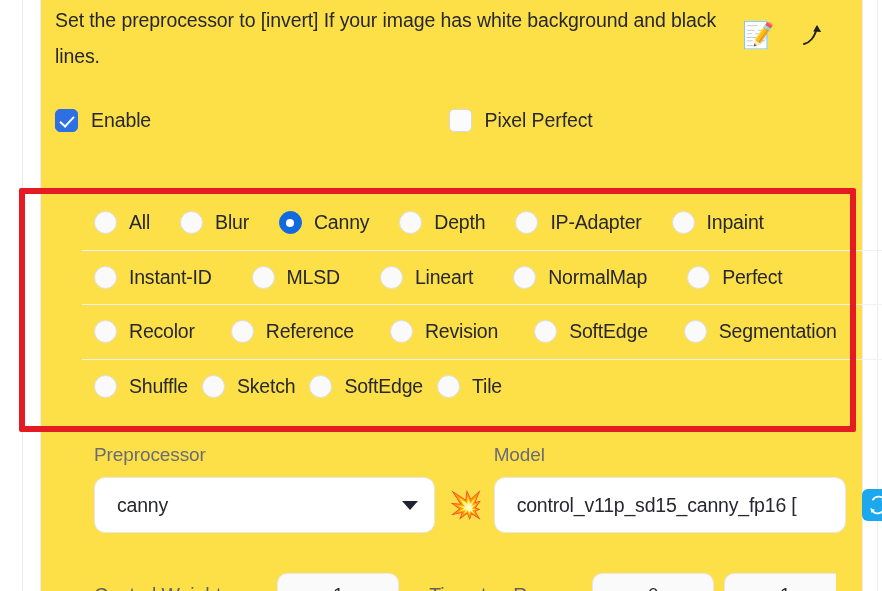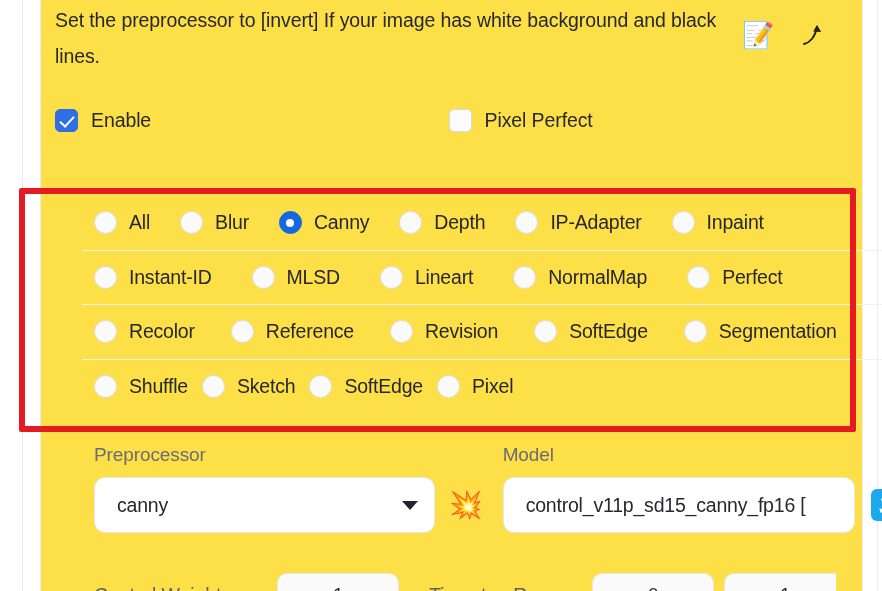--- a/index.html
+++ b/index.html
@@ -192,21 +192,21 @@
 
   
   .dd-section {
     position: absolute;
     left: 53px;
     top: 444px;
     right: 26px;
   }
   .dd-cols {
     display: flex;
-    gap: 16px;
+    gap: 7px;
   }
   .dd-col { position: relative; }
   .dd-col.left  { width: 400px; }
   .dd-col.right { width: 400px; margin-left: 0px; }
   .dd-caption {
     font-size: 19px;
     color: #6b6b76;
     letter-spacing: -0.1px;
     margin-bottom: 11px;
     display: block;
@@ -417,21 +417,21 @@
           <label class="radio-item">
             <span class="radio-dot"></span>
             <span class="radio-label">Sketch</span>
           </label>
           <label class="radio-item">
             <span class="radio-dot"></span>
             <span class="radio-label">SoftEdge</span>
           </label>
           <label class="radio-item">
             <span class="radio-dot"></span>
-            <span class="radio-label">Pixel</span>
+            <span class="radio-label">Tile</span>
           </label>
         </div>
       </div>
 
     <div class="dd-section">
       <div class="dd-cols">
         <div class="dd-col left">
           <span class="dd-caption">Preprocessor</span>
           <div class="dd-line">
             <div class="dd-box pre">

